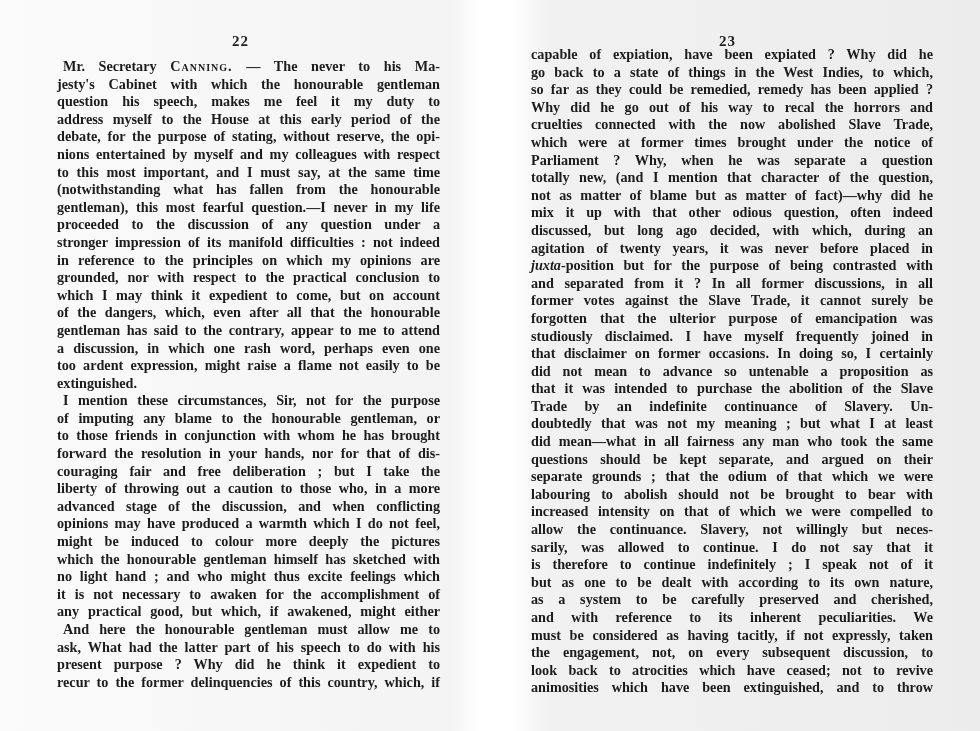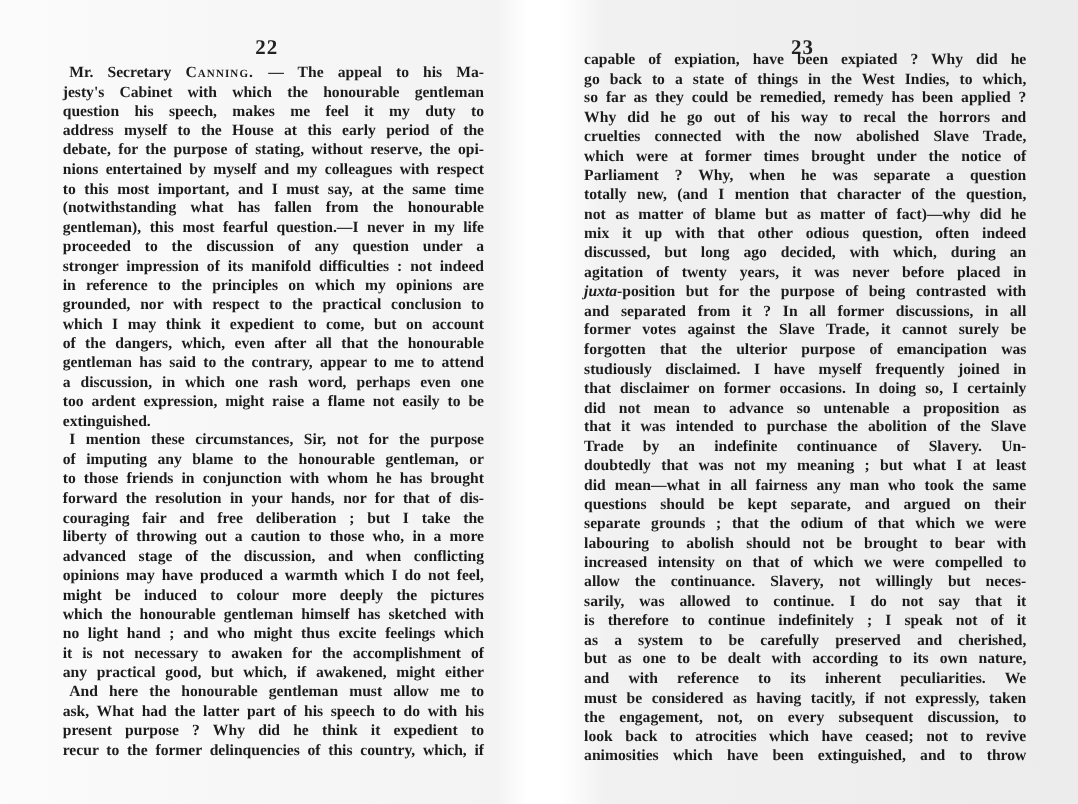--- a/index.html
+++ b/index.html
@@ -25,21 +25,21 @@
       position: absolute;
       top: 0;
       height: 731px;
     }
     .page-left { left: 0; width: 490px; }
     .page-right { left: 490px; width: 490px; }
 
     .page-number {
       position: absolute;
       top: 33px;
-      font-size: 19px;
+      font-size: 15px;
       font-weight: bold;
       letter-spacing: 1px;
       color: #222;
     }
     .page-left .page-number { left: 232px; }
     .page-right .page-number { left: 229px; }
 
     .column {
       position: absolute;
       font-size: 14.2px;
@@ -72,21 +72,21 @@
     }
   </style>
 </head>
 <body>
 
 <div class="spread">
 
   <div class="page page-left">
     <div class="page-number">22</div>
     <div class="column">
-      <span class="line indent"><span>Mr. Secretary </span><span class="sc">Canning.</span><span> — The appeal to his Ma-</span></span>
+      <span class="line indent"><span>Mr. Secretary </span><span class="sc">Canning.</span><span> — The never to his Ma-</span></span>
       <span class="line">jesty's Cabinet with which the honourable gentleman</span>
       <span class="line">question his speech, makes me feel it my duty to</span>
       <span class="line">address myself to the House at this early period of the</span>
       <span class="line">debate, for the purpose of stating, without reserve, the opi-</span>
       <span class="line">nions entertained by myself and my colleagues with respect</span>
       <span class="line">to this most important, and I must say, at the same time</span>
       <span class="line">(notwithstanding what has fallen from the honourable</span>
       <span class="line">gentleman), this most fearful question.—I never in my life</span>
       <span class="line">proceeded to the discussion of any question under a</span>
       <span class="line">stronger impression of its manifold difficulties : not indeed</span>
@@ -144,22 +144,22 @@
       <span class="line">Trade by an indefinite continuance of Slavery. Un-</span>
       <span class="line">doubtedly that was not my meaning ; but what I at least</span>
       <span class="line">did mean—what in all fairness any man who took the same</span>
       <span class="line">questions should be kept separate, and argued on their</span>
       <span class="line">separate grounds ; that the odium of that which we were</span>
       <span class="line">labouring to abolish should not be brought to bear with</span>
       <span class="line">increased intensity on that of which we were compelled to</span>
       <span class="line">allow the continuance. Slavery, not willingly but neces-</span>
       <span class="line">sarily, was allowed to continue. I do not say that it</span>
       <span class="line">is therefore to continue indefinitely ; I speak not of it</span>
+      <span class="line">but as one to be dealt with according to its own nature,</span>
       <span class="line">as a system to be carefully preserved and cherished,</span>
-      <span class="line">but as one to be dealt with according to its own nature,</span>
       <span class="line">and with reference to its inherent peculiarities. We</span>
       <span class="line">must be considered as having tacitly, if not expressly, taken</span>
       <span class="line">the engagement, not, on every subsequent discussion, to</span>
       <span class="line">look back to atrocities which have ceased; not to revive</span>
       <span class="line">animosities which have been extinguished, and to throw</span>
     </div>
   </div>
 
 </div>
 

